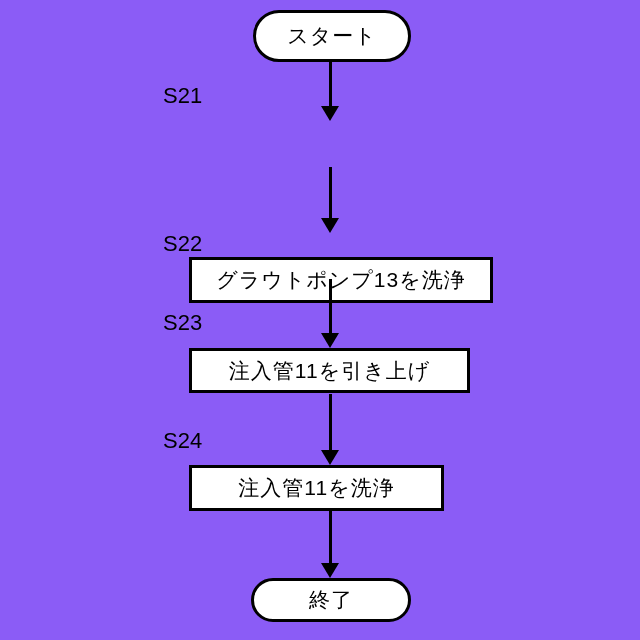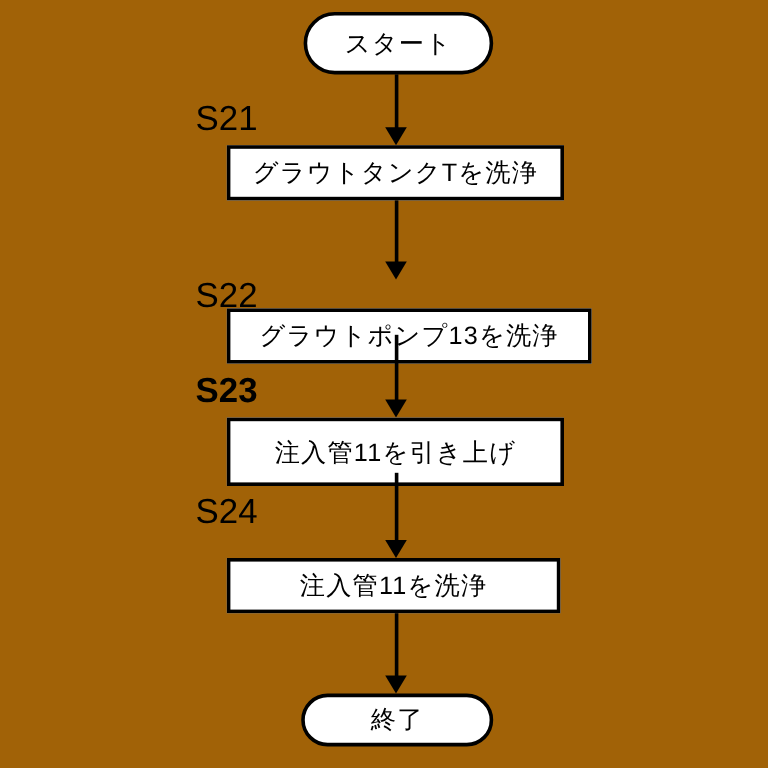--- a/index.html
+++ b/index.html
@@ -4,21 +4,21 @@
 <style>
   html, body {
     margin: 0;
     padding: 0;
     background: #ffffff;
   }
   .canvas {
     position: relative;
     width: 640px;
     height: 640px;
-    background: #a16207;
+    background: #8b5cf6;
     color: #000000;
     font-family: "Liberation Sans", "DejaVu Sans", sans-serif;
     overflow: hidden;
   }
   .terminal {
     position: absolute;
     box-sizing: border-box;
     border: 3px solid #000000;
     border-radius: 28px;
     background: #ffffff;
@@ -34,21 +34,21 @@
     border: 3px solid #000000;
     background: #ffffff;
     display: flex;
     align-items: center;
     justify-content: center;
     font-size: 21px;
     letter-spacing: 1px;
   }
   .step-label {
     position: absolute;
-    font-size: 29px;
+    font-size: 22px;
     line-height: 1;
   }
   .arrow {
     position: absolute;
   }
   .arrow .shaft {
     position: absolute;
     left: 50%;
     margin-left: -1.5px;
     width: 3px;
@@ -76,51 +76,48 @@
   <div class="terminal" style="left:253px; top:10px; width:158px; height:52px;">
     <span>スタート</span>
   </div>
 
   <div class="arrow" style="left:319px; top:62px; width:22px; height:59px;">
     <div class="shaft"></div>
     <div class="head"></div>
   </div>
 
   <div class="step-label" style="left:163px; top:85px;">S21</div>
-  <div class="process" style="left:189px; top:121px; width:281px; height:46px;">
-    <span>グラウトタンクTを洗浄</span>
-  </div>
 
   <div class="arrow" style="left:319px; top:167px; width:22px; height:66px;">
     <div class="shaft"></div>
     <div class="head"></div>
   </div>
 
   <div class="step-label" style="left:163px; top:197px;margin-top:36px;">S22</div>
   <div class="process" style="left:189px; top:233px; width:304px; height:46px;margin-top:24px;">
     <span>グラウトポンプ13を洗浄</span>
   </div>
 
   <div class="arrow" style="left:319px; top:279px; width:22px; height:69px;">
     <div class="shaft"></div>
     <div class="head"></div>
   </div>
 
-  <div class="step-label" style="left:163px; top:312px;font-weight:bold;">S23</div>
-  <div class="process" style="left:189px; top:348px; width:281px; height:57px;">
+  <div class="step-label" style="left:163px; top:312px;">S23</div>
+  <div class="process" style="left:189px; top:348px; width:281px; height:45px;">
     <span>注入管11を引き上げ</span>
   </div>
 
   <div class="arrow" style="left:319px; top:394px; width:22px; height:71px;">
     <div class="shaft"></div>
     <div class="head"></div>
   </div>
 
-  <div class="step-label" style="left:163px; top:413px;">S24</div>
-  <div class="process" style="left:189px; top:465px; width:278px; height:46px;">
+  <div class="step-label" style="left:163px; top:430px;">S24</div>
+  <div class="process" style="left:189px; top:465px; width:255px; height:46px;">
     <span>注入管11を洗浄</span>
   </div>
 
   <div class="arrow" style="left:319px; top:511px; width:22px; height:67px;">
     <div class="shaft"></div>
     <div class="head"></div>
   </div>
 
   <div class="terminal" style="left:251px; top:578px; width:160px; height:44px;">
     <span>終了</span>

